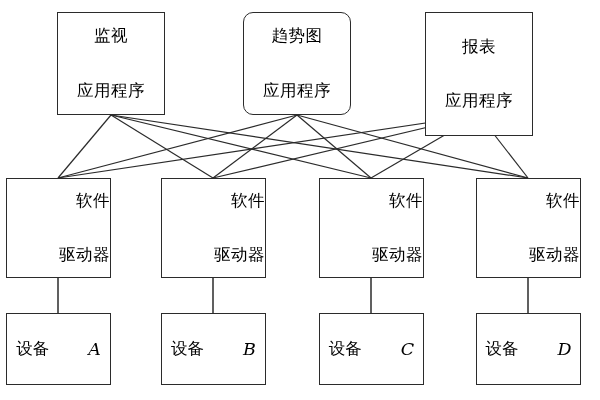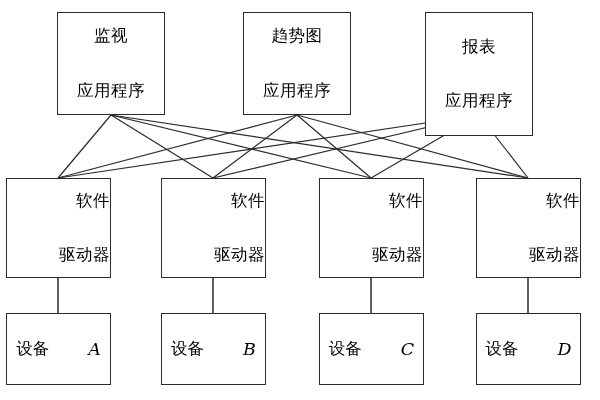--- a/index.html
+++ b/index.html
@@ -97,21 +97,21 @@
         <line x1="371" y1="278" x2="371" y2="313"></line>
         <line x1="528" y1="278" x2="528" y2="313"></line>
       </g>
   </svg>
 
   <div class="node app-node" style="left: 57px; top: 12px; width: 108px; height: 103px; border-color: rgb(43, 43, 43);">
     <span class="line1">监视</span>
     <span class="line2">应用程序</span>
   </div>
 
-  <div class="node app-node" style="left: 243px; top: 12px; width: 108px; height: 103px; border-color: rgb(43, 43, 43);">
+  <div class="node app-node" style="left: 243px; top: 12px; width: 108px; height: 103px; border-color: rgb(43, 43, 43); border-radius: 10px;">
     <span class="line1">趋势图</span>
     <span class="line2">应用程序</span>
   </div>
 
   <div class="node app-node" style="left: 425px; top: 12px; width: 108px; height: 124px; border-color: rgb(43, 43, 43);">
     <span class="line1">报表</span>
     <span class="line2">应用程序</span>
   </div>
 
   <div class="node driver-node" style="left: 6px; top: 178px; width: 105px; height: 100px; border-color: rgb(43, 43, 43);">

